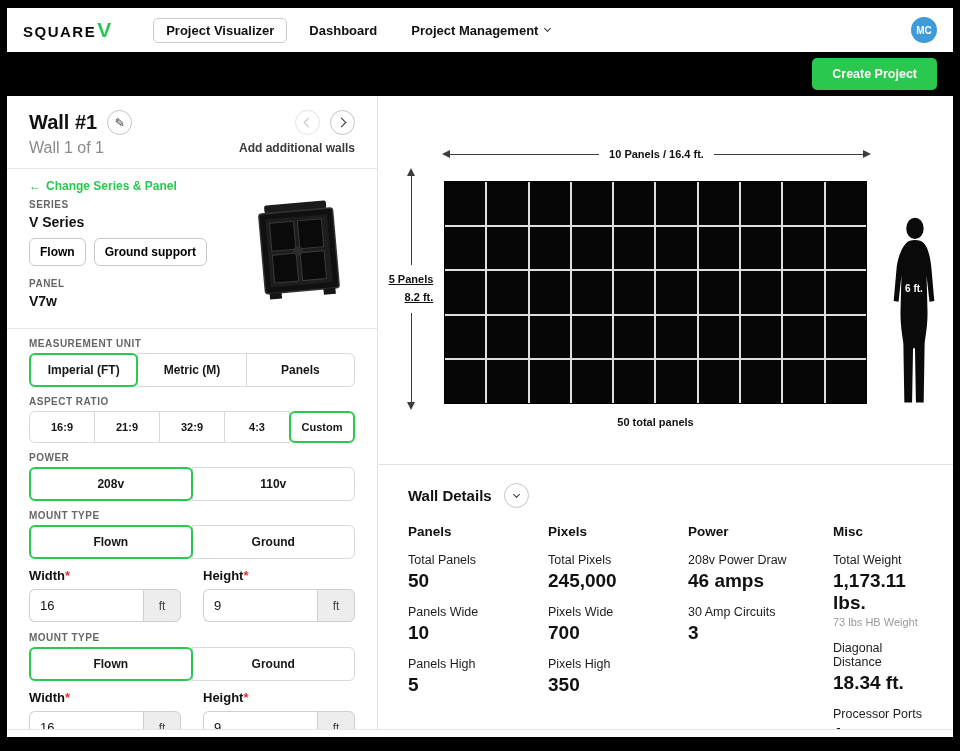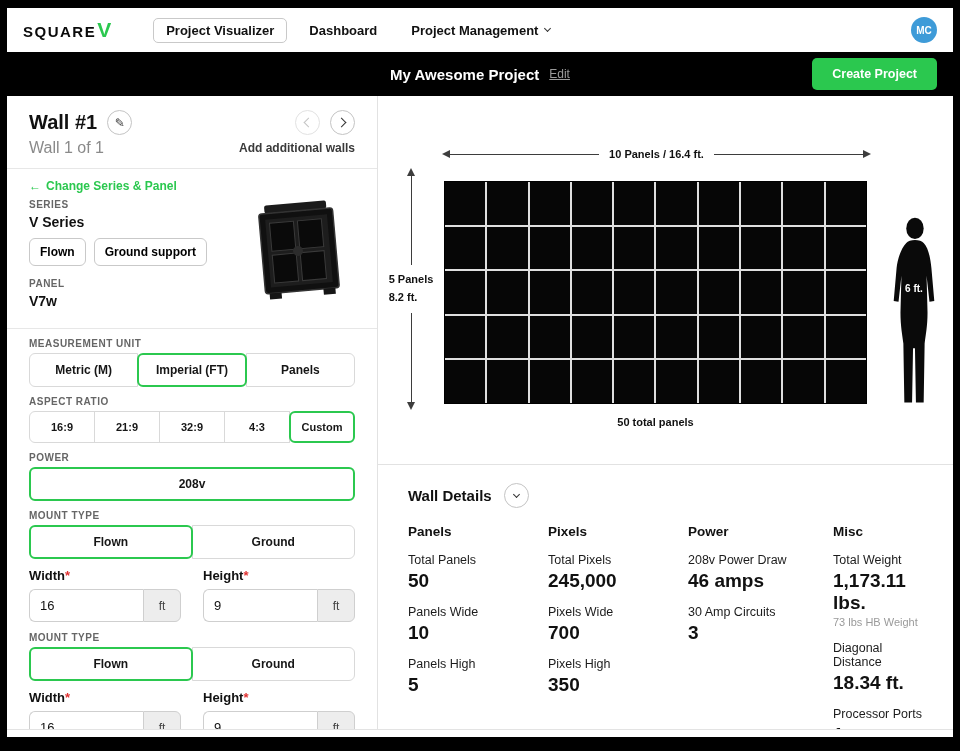--- a/index.html
+++ b/index.html
@@ -89,21 +89,21 @@
   .tri.t-up    { border-left:4px solid transparent; border-right:4px solid transparent; border-bottom:8px solid #3d3d3d; }
   .tri.t-down  { border-left:4px solid transparent; border-right:4px solid transparent; border-top:8px solid #3d3d3d; }
   .hline { height:1px; background:#3d3d3d; flex:1; }
   .vline { width:1px; background:#3d3d3d; flex:1; }
 
   
   .viz { position:relative; height:368px; flex:0 0 368px; }
   .h-arrow { position:absolute; left:64px; right:82px; top:52px; display:flex; align-items:center; }
   .dim-label { font-size:11px; font-weight:600; color:#111; padding:0 10px; white-space:nowrap; }
   .v-arrow { position:absolute; left:6px; top:72px; height:242px; width:54px; display:flex; flex-direction:column; align-items:center; }
-  .v-arrow .dim-label { padding:6px 0; text-align:left; line-height:1.6; }
+  .v-arrow .dim-label { padding:6px 0; text-align:right; line-height:1.6;text-decoration:underline; }
   .panel-grid { position:absolute; left:66px; top:85px; width:423px; height:223px; display:grid; gap:2px; background:#dedede; border:1px solid #000; }
   .grid-cell { background:#060606; }
   .person { position:absolute; left:507px; top:120px; width:58px; height:192px; }
   .person svg { width:100%; height:100%; display:block; }
   .person-height { position:absolute; left:0; right:0; top:35%; text-align:center; color:#fff; font-size:10px; font-weight:600; }
   .total-label { position:absolute; left:66px; width:423px; top:320px; text-align:center; font-size:11px; font-weight:600; }
 
   
   .details { flex:1; border-top:1px solid #e2e2e2; padding:18px 28px 0 30px; }
   .details-header { display:flex; align-items:center; gap:12px; }
@@ -130,24 +130,20 @@
       <button class="nav-item">Dashboard</button>
       <button class="nav-item">
         <span>Project Management</span>
         <span class="chev down sm"></span>
       </button>
     </nav>
     <div class="avatar">MC</div>
   </header>
 
   <div class="project-bar">
-    <div class="project-title-wrap">
-      <span class="project-title">My Awesome Project</span>
-      <span class="edit-link">Edit</span>
-    </div>
     <button class="create-btn">Create Project</button>
   </div>
 
   <div class="main-row">
 
     <aside class="left-panel">
       <div class="wall-title-row">
         <h2 class="wall-title">Wall #1</h2>
         <button class="icon-circle">
           <span class="pencil">✎</span>
@@ -195,41 +191,42 @@
               <rect x="78" y="92" width="12" height="6" fill="#161616"></rect>
             </g>
           </svg>
         </div>
       </div>
       <hr class="divider">
 
       <div class="form-section">
         <div class="micro-label">MEASUREMENT UNIT</div>
         <div class="segmented">
+          <button class="segment selected">Imperial (FT)</button>
           <button class="segment">Metric (M)</button>
-          <button class="segment selected">Imperial (FT)</button>
           <button class="segment">Panels</button>
         </div>
       </div>
 
       <div class="form-section">
         <div class="micro-label">ASPECT RATIO</div>
         <div class="segmented">
           <button class="segment small">16:9</button>
           <button class="segment small">21:9</button>
           <button class="segment small">32:9</button>
           <button class="segment small">4:3</button>
           <button class="segment small selected">Custom</button>
         </div>
       </div>
 
       <div class="form-section">
         <div class="micro-label">POWER</div>
         <div class="segmented">
           <button class="segment selected">208v</button>
+          <button class="segment">110v</button>
         </div>
       </div>
 
       <div class="form-section">
         <div class="micro-label">MOUNT TYPE</div>
         <div class="segmented">
           <button class="segment selected">Flown</button>
           <button class="segment">Ground</button>
         </div>
       </div>

